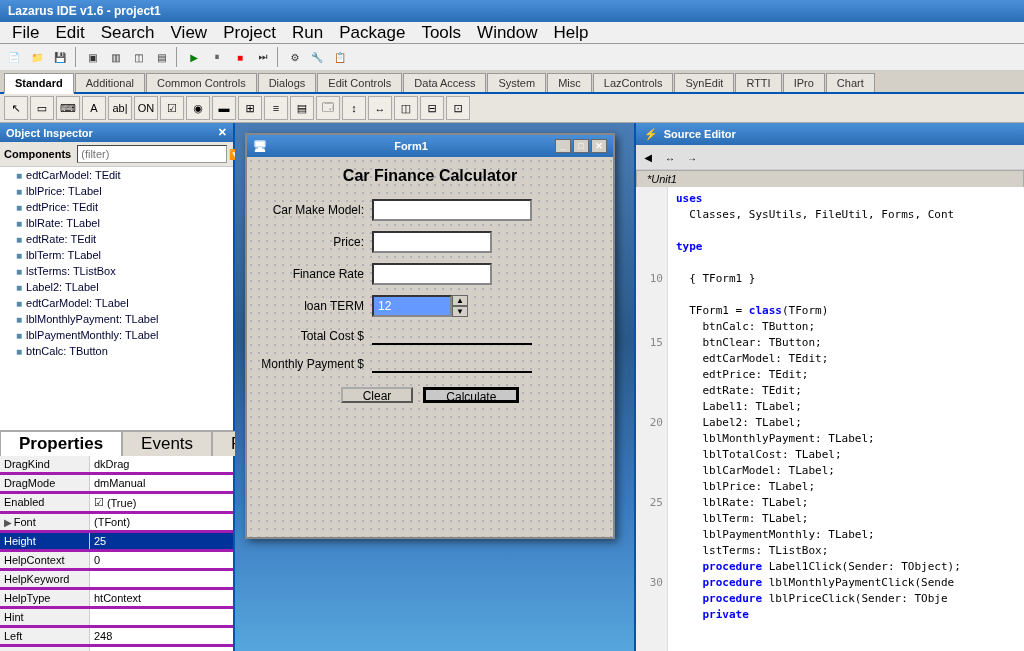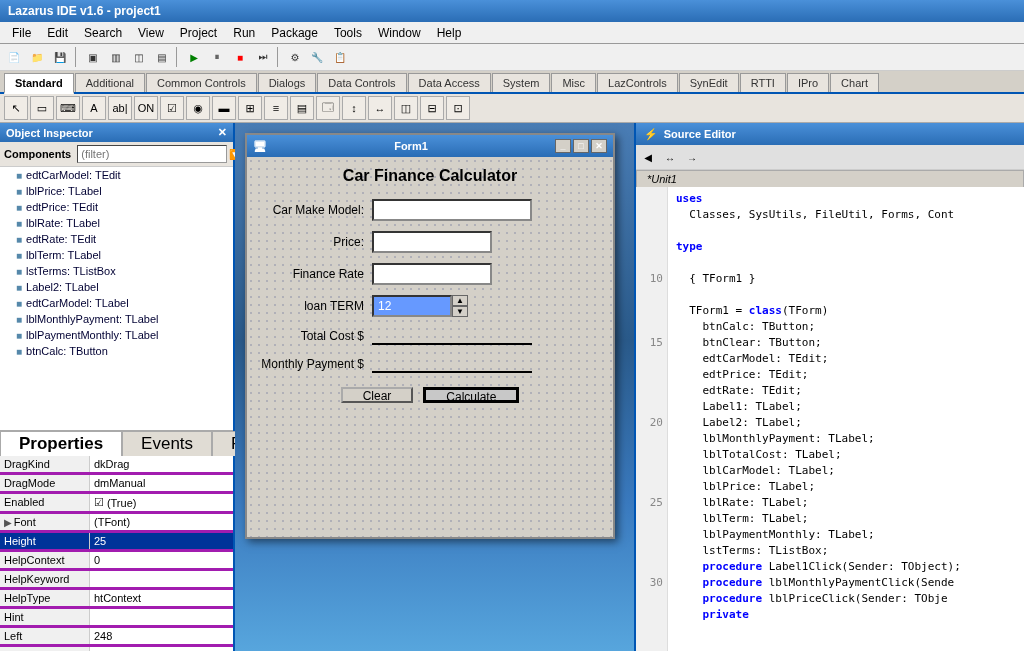--- a/index.html
+++ b/index.html
@@ -1,20 +1,20 @@
 <!DOCTYPE html>
 <html><head>
   <meta charset="utf-8">
   <style>
     * { box-sizing: border-box; margin: 0; padding: 0; }
     body { font-family: 'Segoe UI', Tahoma, sans-serif; font-size: 12px; background: #1a5276; overflow: hidden; }
 
     
     .menu-bar { background: #f0f0f0; border-bottom: 1px solid #999; display: flex; align-items: center; padding: 2px 4px; height: 22px; }
-    .menu-item { padding: 2px 8px; cursor: pointer; font-size: 12px; color: #000; }
+    .menu-item { padding: 2px 8px; cursor: pointer; font-size: 17px; color: #000; }
 
     
     .title-bar { background: linear-gradient(to bottom, #4a90d9, #2a6db5); color: white; padding: 3px 8px; font-size: 12px; font-weight: bold; display: flex; align-items: center; height: 22px; }
 
     
     .toolbar-area { background: #f0f0f0; border-bottom: 1px solid #ccc; }
     .toolbar-row { display: flex; align-items: center; padding: 2px 4px; gap: 1px; flex-wrap: wrap; }
     .toolbar-btn { width: 22px; height: 22px; border: 1px solid transparent; background: transparent; cursor: pointer; display: flex; align-items: center; justify-content: center; font-size: 10px; color: #333; }
     .toolbar-sep { width: 4px; height: 20px; border-left: 1px solid #999; margin: 0 2px; }
 
@@ -135,21 +135,21 @@
     <button class="toolbar-btn">📋</button>
   </div>
 </div>
 
 <div>
   <div class="tab-bar">
     <div class="tab active">Standard</div>
     <div class="tab">Additional</div>
     <div class="tab">Common Controls</div>
     <div class="tab">Dialogs</div>
-    <div class="tab">Data Controls</div>
+    <div class="tab">Edit Controls</div>
     <div class="tab">Data Access</div>
     <div class="tab">System</div>
     <div class="tab">Misc</div>
     <div class="tab">LazControls</div>
     <div class="tab">SynEdit</div>
     <div class="tab">RTTI</div>
     <div class="tab">IPro</div>
     <div class="tab">Chart</div>
   </div>
   <div class="comp-toolbar">

